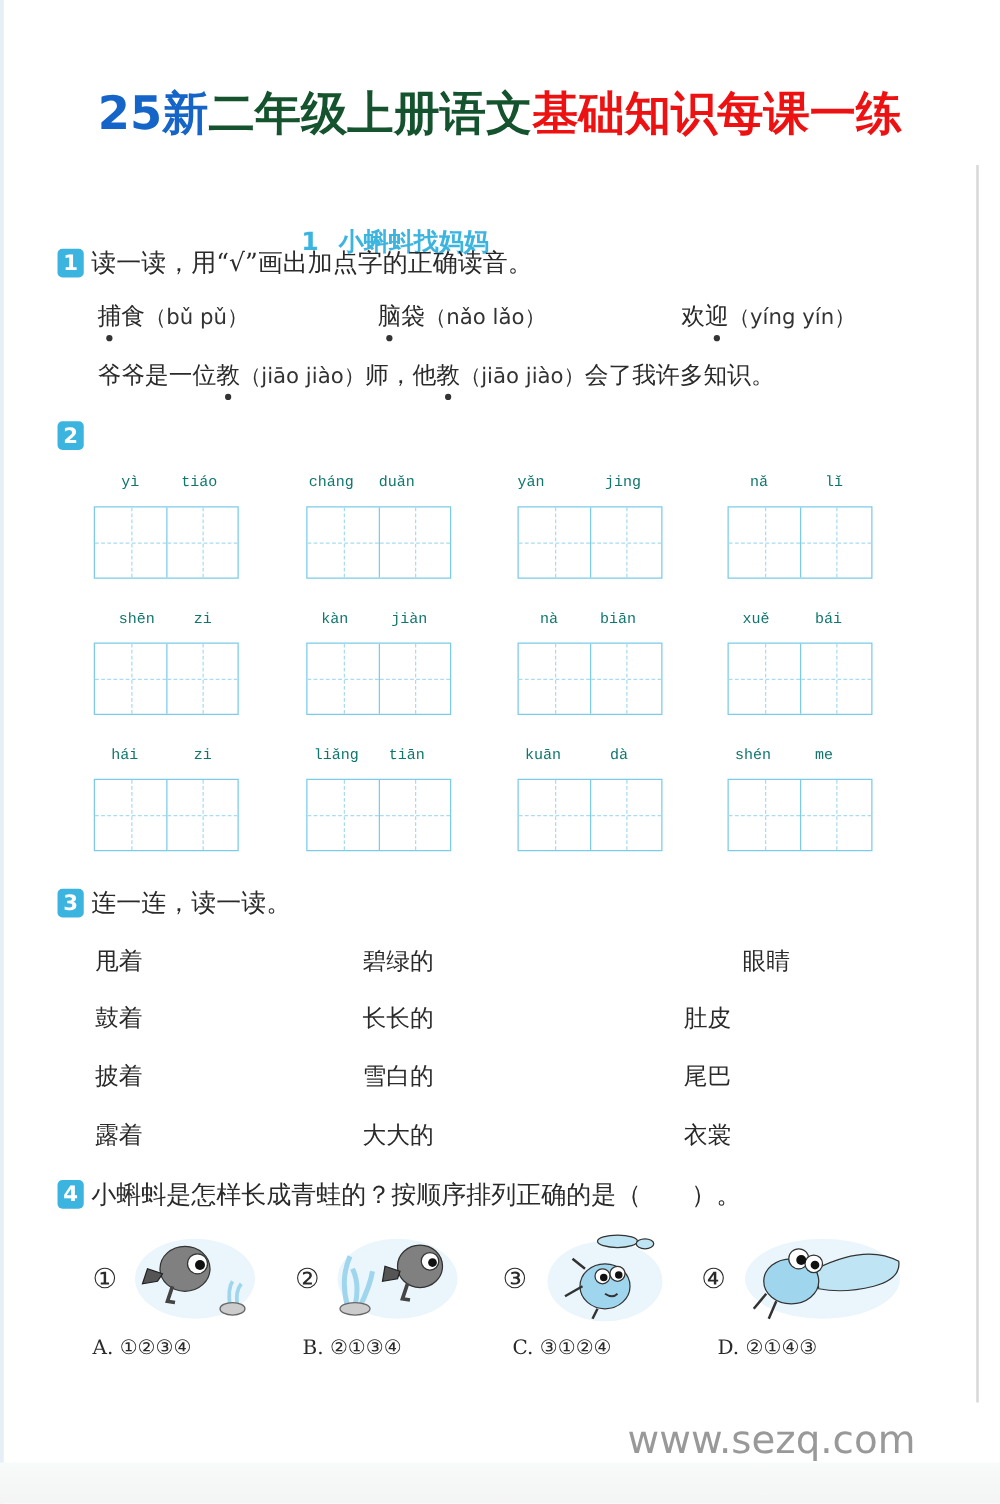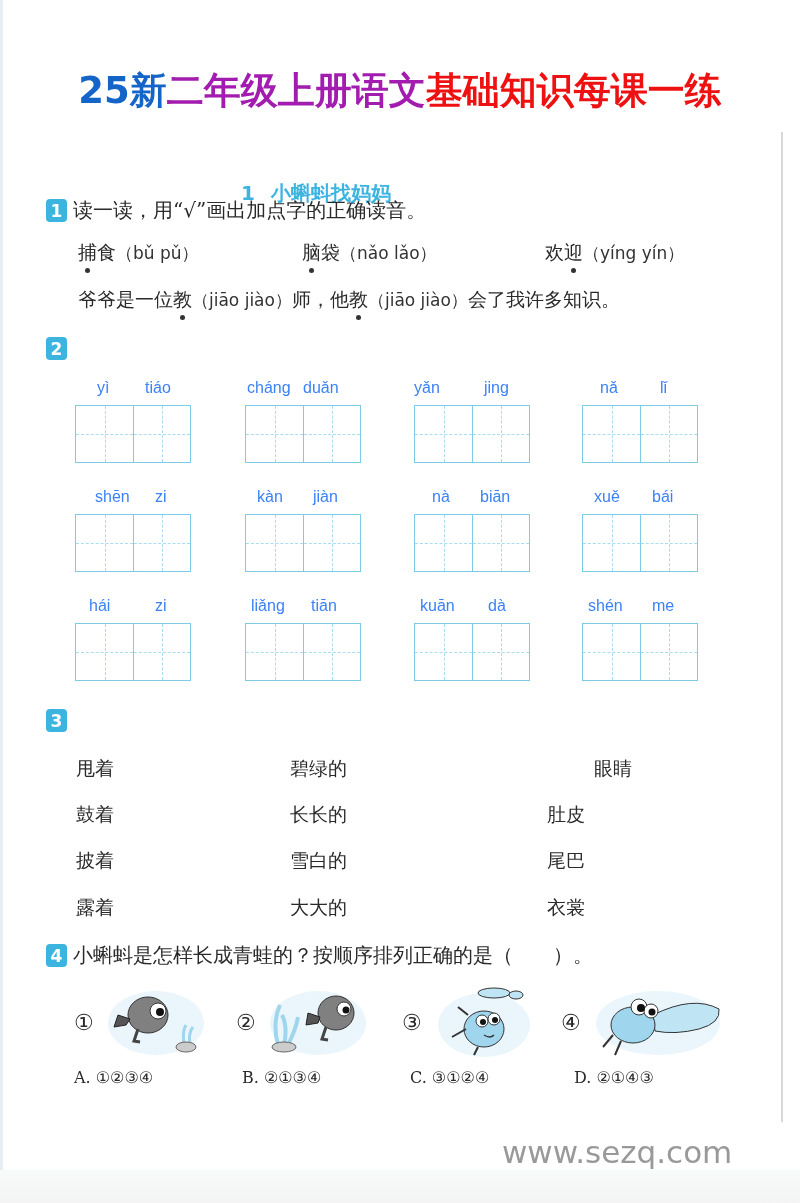--- a/index.html
+++ b/index.html
@@ -5,40 +5,40 @@
   * { box-sizing: border-box; margin: 0; padding: 0; }
   html, body { width: 800px; height: 1203px; background: #ffffff; overflow: hidden; }
   body { position: relative; font-family: "DejaVu Serif", "Liberation Serif", serif; color: #2a2a2a; }
 
   .left-edge { position: absolute; left: 0; top: 0; width: 3px; height: 1203px; background: #e6eef6; }
   .right-rule { position: absolute; left: 781px; top: 132px; width: 2px; height: 990px; background: #d8d8d8; }
 
   .banner { position: absolute; top: 66px; left: 0; width: 800px; text-align: center;
             font-family: "DejaVu Sans", sans-serif; font-weight: bold; font-size: 37px; letter-spacing: 0px; line-height: 50px; }
   .banner .num { color: #1565c8; }
-  .banner .black { color: #a21caf; }
+  .banner .black { color: #14532d; }
   .banner .red { color: #ee1111; }
 
   .lesson-title { position: absolute; top: 137px; left: 0; width: 632px; text-align: center;
                   font-family: "DejaVu Sans", sans-serif; font-weight: bold; font-size: 20px; color: #3cb4e0; margin-top: 43px; }
   .lesson-title .lnum { margin-right: 16px; }
 
   .q-head { position: absolute; left: 46px; display: flex; align-items: center; font-size: 20px; color: #2a2a2a; }
   .badge { display: inline-flex; align-items: center; justify-content: center; width: 21px; height: 23px;
            background: #3cb4e0; color: #fff; border-radius: 4px; font-family: "DejaVu Sans", sans-serif;
            font-weight: bold; font-size: 17px; margin-right: 6px; }
 
   .line { position: absolute; font-size: 19px; white-space: nowrap; text-align: right; }
   .py { font-family: "DejaVu Sans", sans-serif; font-size: 17px; color: #333; }
   .dotted { position: relative; display: inline-block; }
   .dotted::after { content: ""; position: absolute; left: 50%; bottom: -7px; width: 5px; height: 5px; margin-left: -2.5px;
                    border-radius: 50%; background: #333; }
 
   .grid-item { position: absolute; width: 116px; }
-  .grid-py { height: 22px; font-family: Liberation Sans, sans-serif; font-size: 16px; color: #3b82f6; position: relative; }
+  .grid-py { height: 22px; font-family: Liberation Mono, monospace; font-size: 12px; color: #0f766e; position: relative; }
   .grid-py span { position: absolute; top: 0; }
   .tianzi { position: absolute; top: 26px; left: 0; width: 116px; height: 58px; border: 1.5px solid #7ccbe8; display: flex; }
   .cell { position: relative; width: 50%; height: 100%; }
   .cell + .cell { border-left: 1.5px solid #7ccbe8; }
   .cell::before { content: ""; position: absolute; left: 50%; top: 0; bottom: 0; border-left: 1px dashed #a9dcf0; }
   .cell::after { content: ""; position: absolute; top: 50%; left: 0; right: 0; border-top: 1px dashed #a9dcf0; }
 
   .match { position: absolute; font-size: 19px; }
 
   .frog-row { position: absolute; top: 985px; left: 0; width: 800px; height: 75px; }
@@ -206,20 +206,21 @@
       <span style="left:70px;">me</span>
     </div>
   <div class="tianzi">
       <div class="cell"></div>
       <div class="cell"></div>
     </div>
 </div>
 
 <div class="q-head" style="top:709px;">
   <span class="badge">3</span>
+  <span>连一连，读一读。</span>
 </div>
 
 <div class="match" style="left:76px; top:756px;">甩着</div>
 <div class="match" style="left:76px; top:802px;">鼓着</div>
 <div class="match" style="left:76px; top:848px;text-align:right;">披着</div>
 <div class="match" style="left:76px; top:895px;">露着</div>
 
 <div class="match" style="left:290px; top:756px;">碧绿的</div>
 <div class="match" style="left:290px; top:802px;">长长的</div>
 <div class="match" style="left:290px; top:848px;">雪白的</div>

